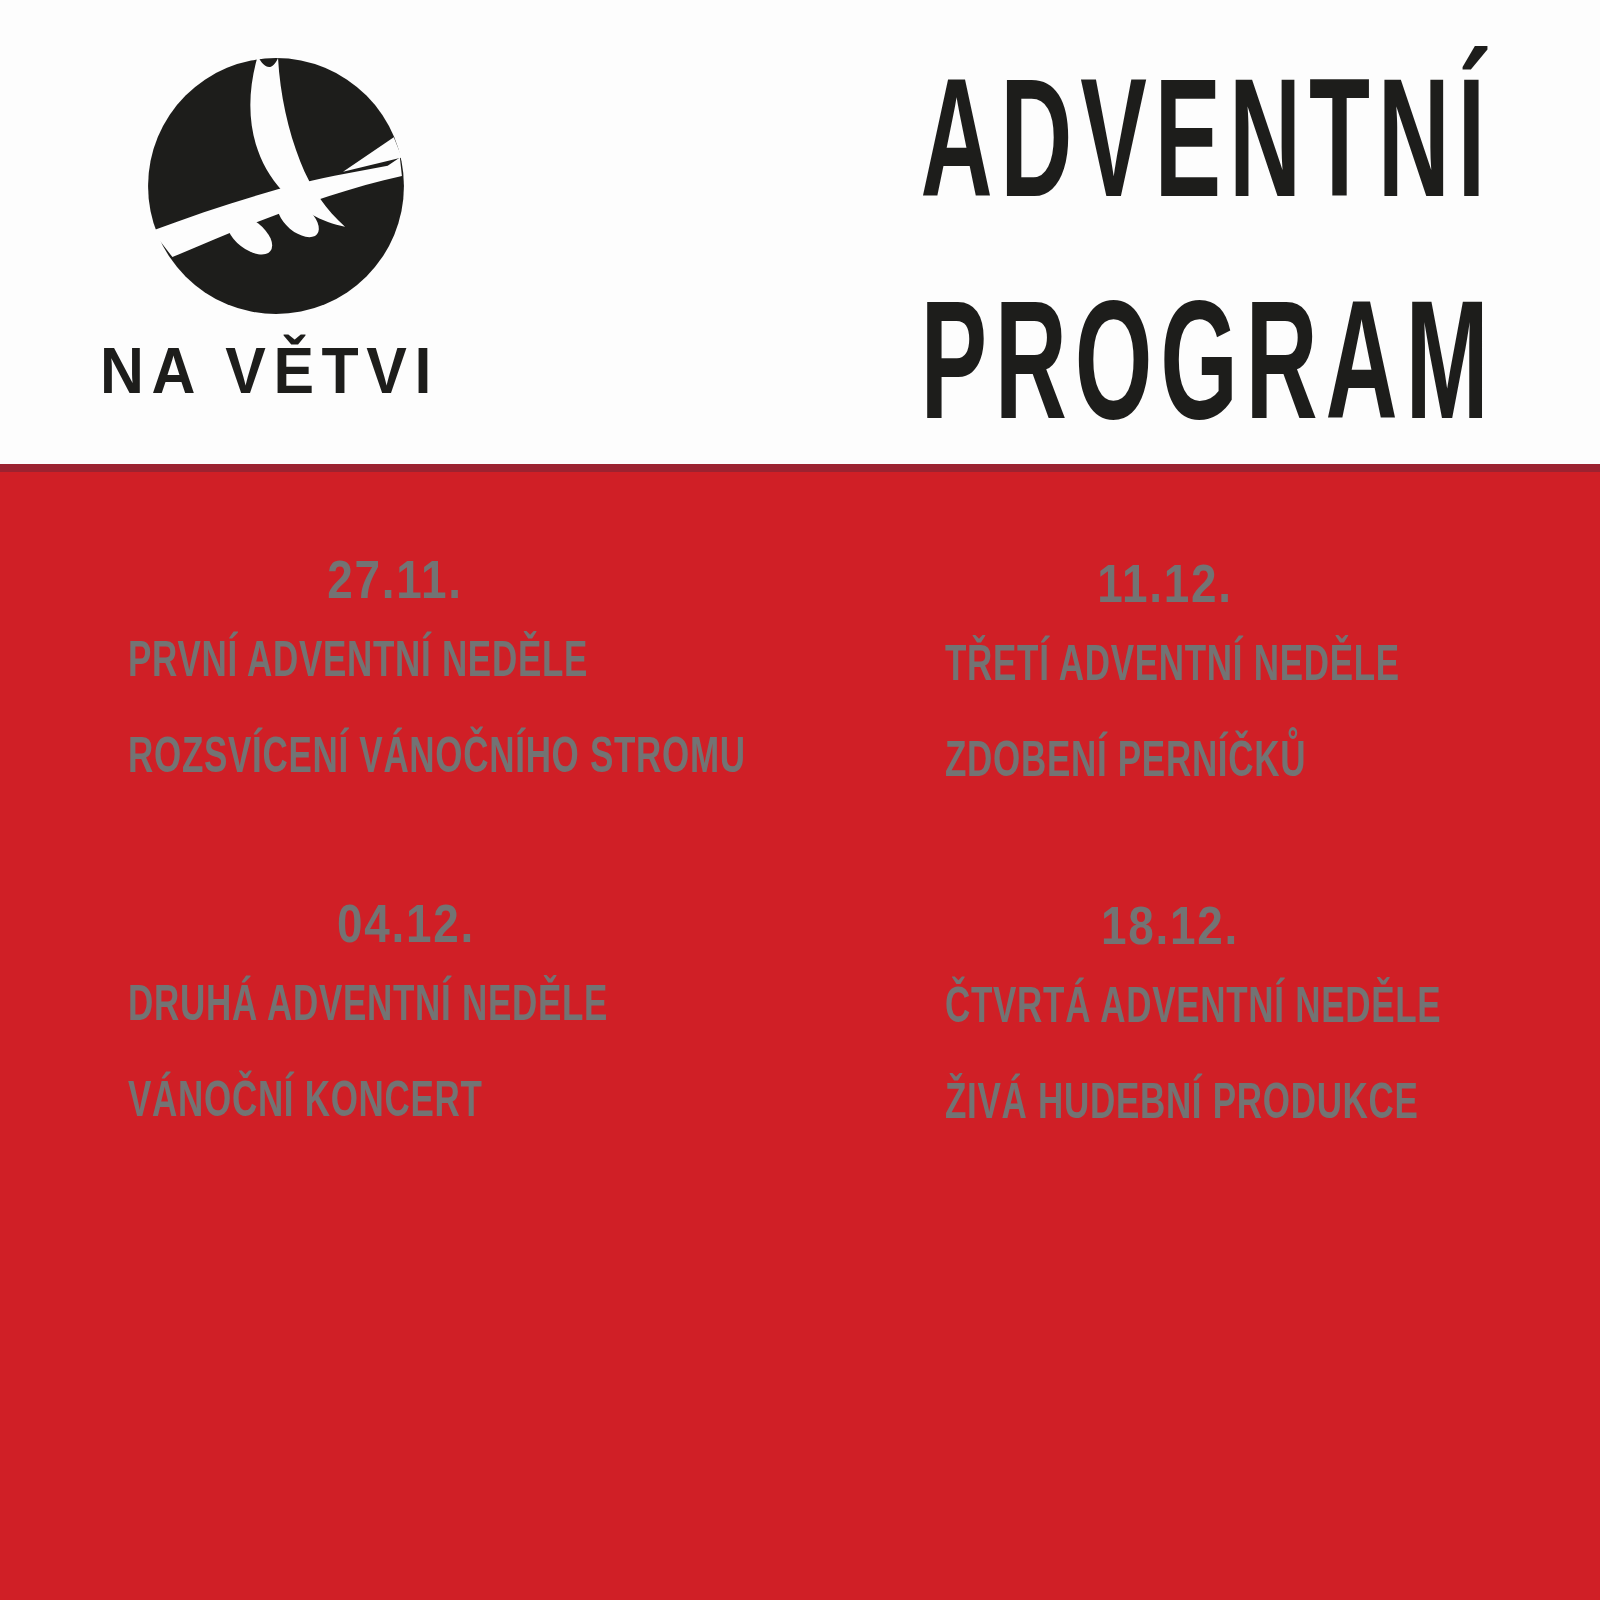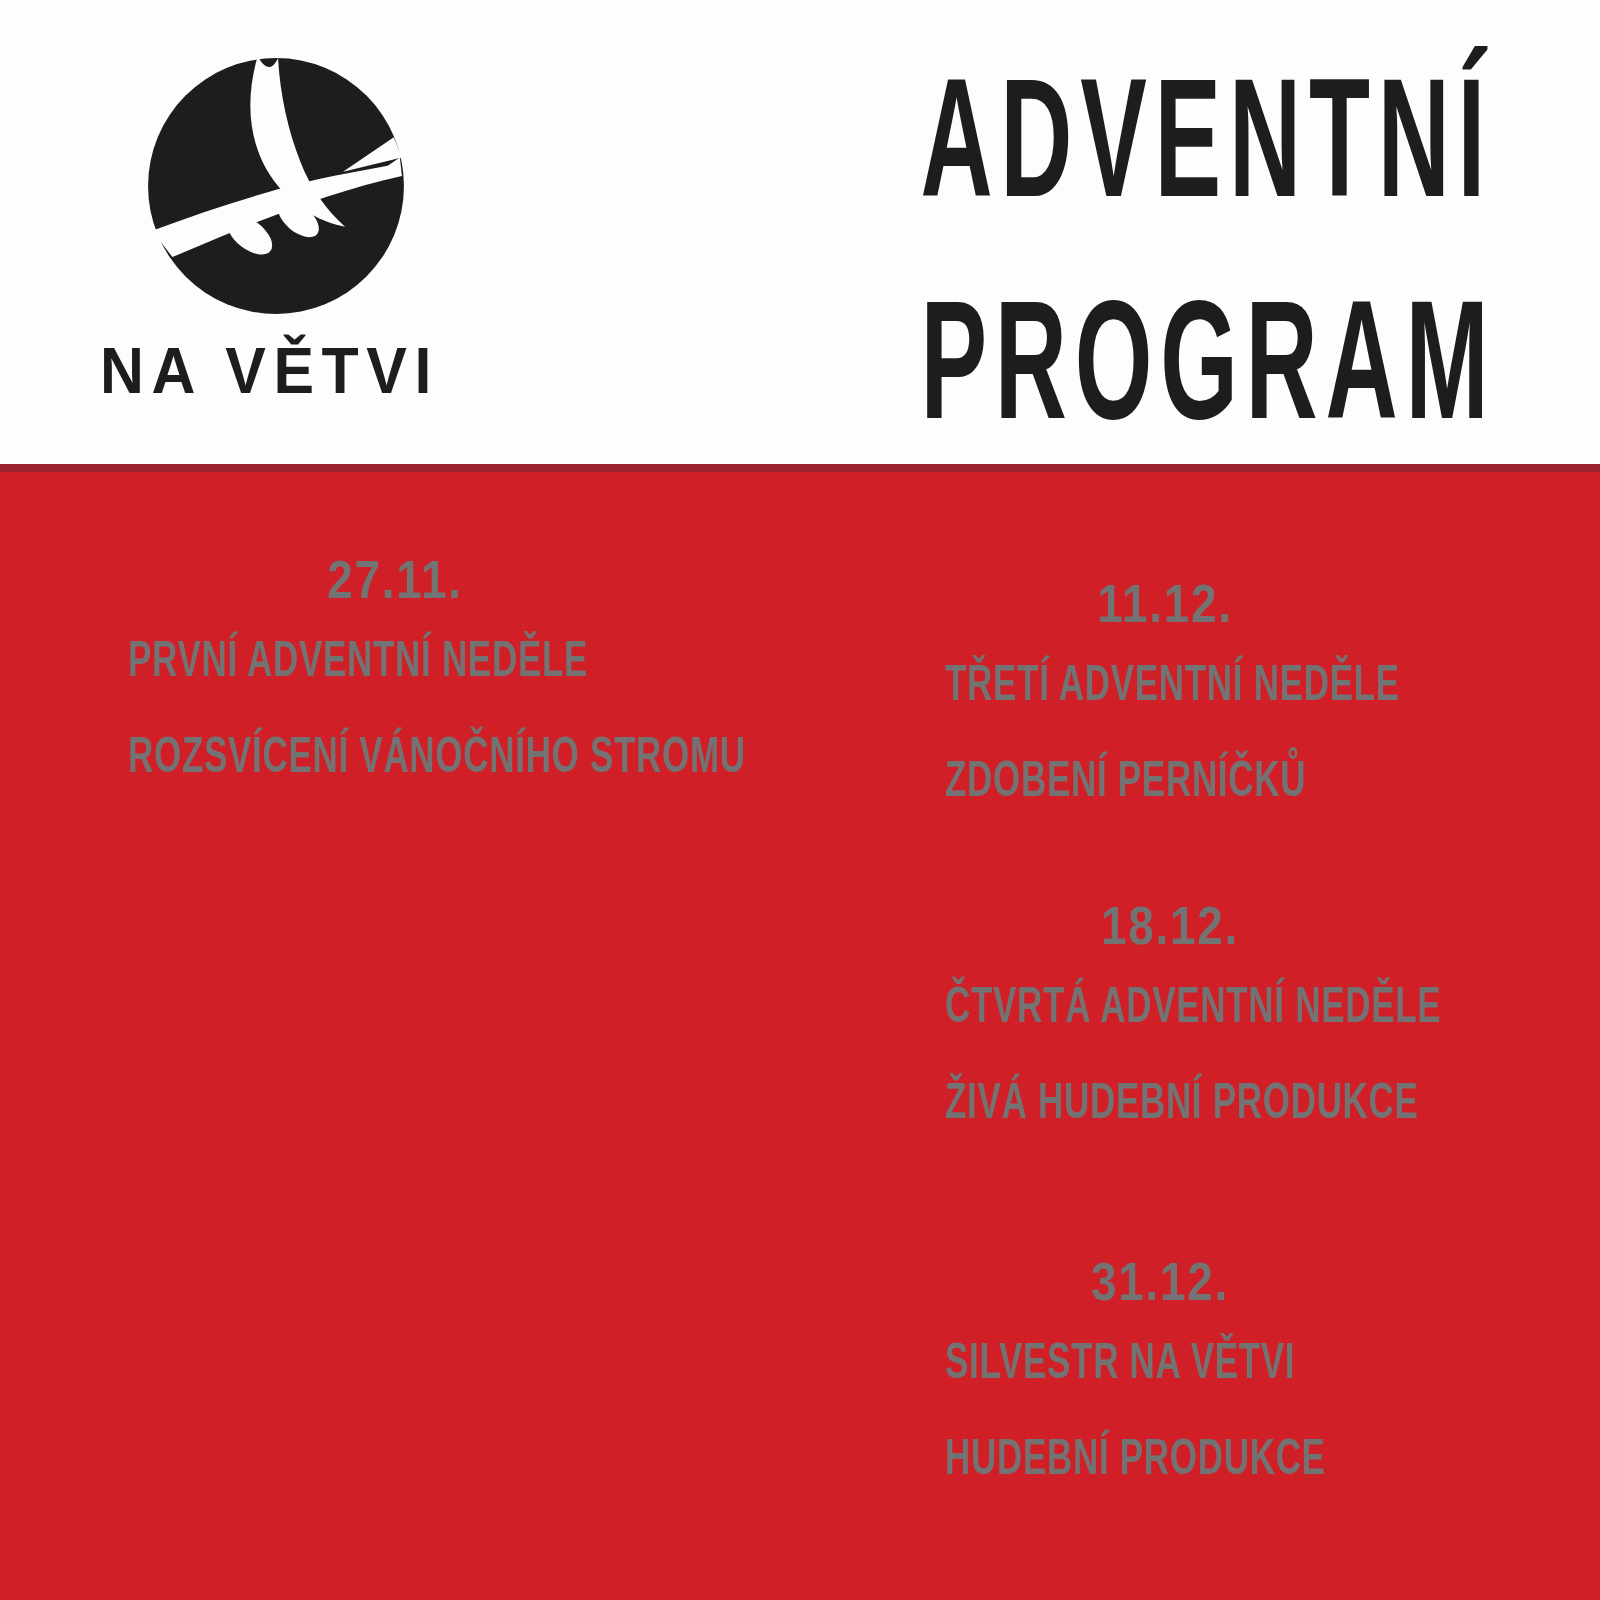--- a/index.html
+++ b/index.html
@@ -38,21 +38,21 @@
     transform:scaleX(0.85);transform-origin:center top;
   }
   .event-line{
     font-size:50px;font-weight:800;line-height:1;letter-spacing:1px;
     white-space:nowrap;margin-bottom:46px;
     transform:scaleX(0.70);transform-origin:left top;
   }
   .ev-l1{left:128px;top:552px;width:534px;}
   .ev-l2{left:128px;top:896px;width:556px;}
   .ev-l3{left:128px;top:1252px;width:556px;}
-  .ev-r1{left:945px;top:576px;width:440px;}
+  .ev-r1{left:945px;top:556px;width:440px;}
   .ev-r2{left:945px;top:898px;width:450px;}
   .ev-r3{left:945px;top:1254px;width:430px;}
 </style>
 </head>
 <body>
 
 <div class="poster">
 
   <div>
     <svg class="logo-svg" viewBox="0 0 260 260" xmlns="http://www.w3.org/2000/svg" aria-hidden="true">
@@ -84,33 +84,33 @@
   </div>
 
   <div class="red-panel"></div>
 
   <div class="event ev-l1">
     <div class="event-date">27.11.</div>
     <div class="event-line">PRVNÍ ADVENTNÍ NEDĚLE</div>
     <div class="event-line">ROZSVÍCENÍ VÁNOČNÍHO STROMU</div>
   </div>
 
+  <div class="event ev-l2">
+    <div class="event-date">04.12.</div>
+    <div class="event-line">DRUHÁ ADVENTNÍ NEDĚLE</div>
+    <div class="event-line">VÁNOČNÍ KONCERT</div>
+  </div>
 
 
   <div class="event ev-r1">
     <div class="event-date">11.12.</div>
     <div class="event-line">TŘETÍ ADVENTNÍ NEDĚLE</div>
     <div class="event-line">ZDOBENÍ PERNÍČKŮ</div>
   </div>
 
   <div class="event ev-r2">
     <div class="event-date">18.12.</div>
     <div class="event-line">ČTVRTÁ ADVENTNÍ NEDĚLE</div>
     <div class="event-line">ŽIVÁ HUDEBNÍ PRODUKCE</div>
   </div>
 
-  <div class="event ev-r3">
-    <div class="event-date">31.12.</div>
-    <div class="event-line">SILVESTR NA VĚTVI</div>
-    <div class="event-line">HUDEBNÍ PRODUKCE</div>
-  </div>
 
 </div>
 
 </body></html>

